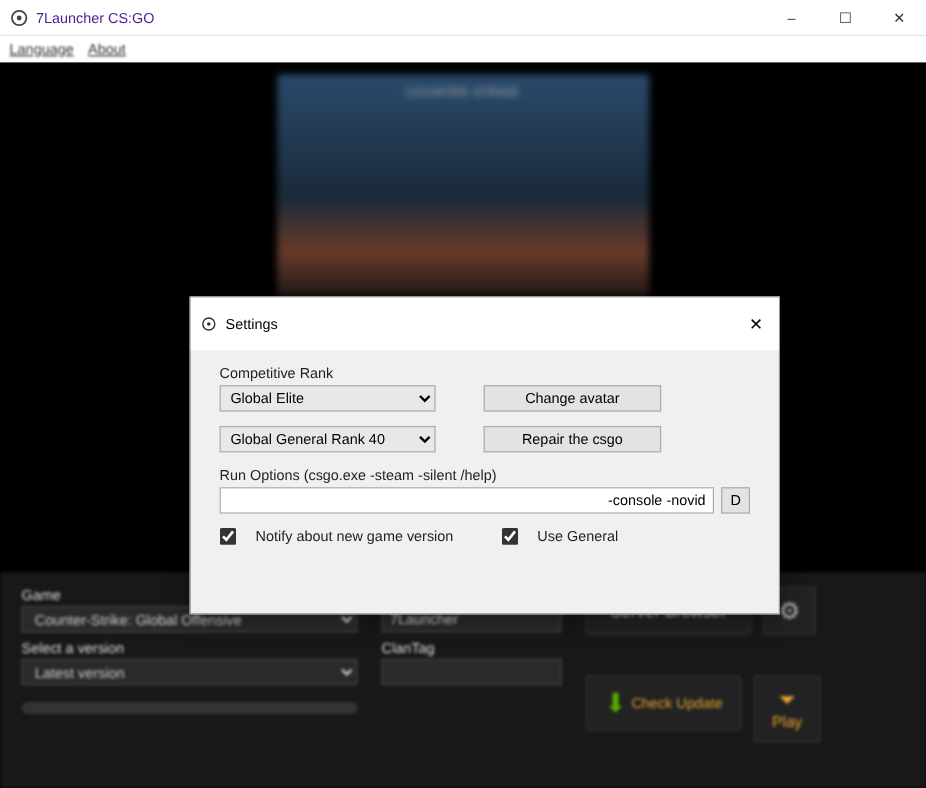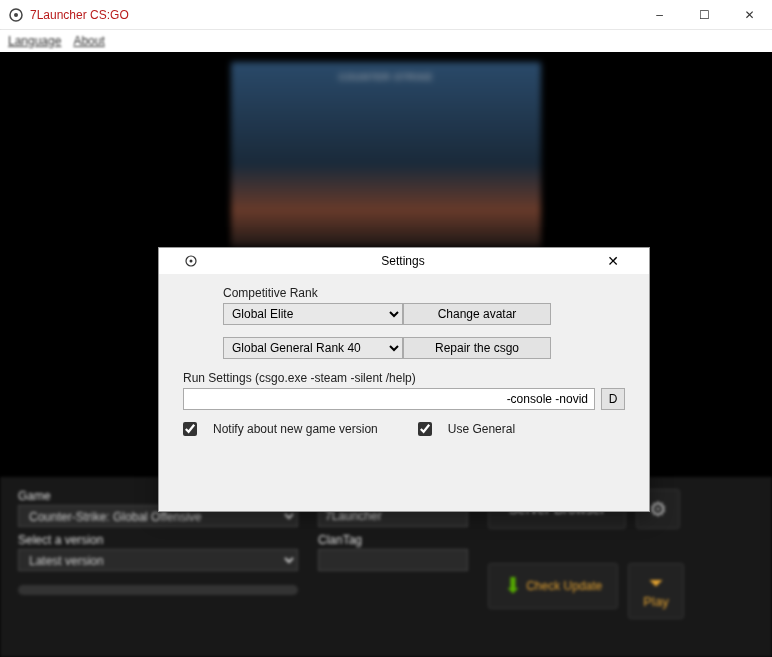--- a/index.html
+++ b/index.html
@@ -1,21 +1,21 @@
 <!DOCTYPE html>
 <html><head>
 <meta charset="utf-8">
 <style>
 * { box-sizing: border-box; margin: 0; padding: 0; font-family: "Segoe UI", Tahoma, sans-serif; }
 body { width: 772px; height: 657px; overflow: hidden; background: #fff; }
 
 
 .titlebar { height: 30px; background: #fff; display: flex; align-items: center; padding: 0 0 0 8px; border-bottom: 1px solid #ddd; filter: blur(0.5px); }
 .titlebar .app-icon { width: 16px; height: 16px; margin-right: 6px; }
-.titlebar .title { font-size: 12px; color: #b91c1c; flex: 1; }
+.titlebar .title { font-size: 12px; color: #4c1d95; flex: 1; }
 .titlebar .win-btn { width: 45px; height: 30px; display: flex; align-items: center; justify-content: center; font-size: 12px; color: #333; }
 .menubar { height: 22px; background: #fff; display: flex; align-items: center; padding: 0 8px; gap: 12px; font-size: 12px; color: #333; text-decoration: underline; filter: blur(1px); }
 
 .content { position: relative; width: 100%; height: 605px; background: #000; }
 
 
 .gameart { position: absolute; left: 50%; top: 10px; transform: translateX(-50%); width: 310px; height: 185px; background: linear-gradient(180deg,#2a4a6a 0%, #1a2a3a 55%, #673a2a 80%, #221a18 100%); border-radius: 2px; filter: blur(3px); display:flex; align-items:flex-start; justify-content:center; padding-top:10px; color:#ccc; font-size:9px; letter-spacing:1px; }
 
 
 .bottom { position: absolute; left: 0; right: 0; bottom: 0; height: 180px; background: #181818; padding: 12px 18px; filter: blur(1.5px); }
@@ -27,26 +27,26 @@
 .col2 { width: 150px; }
 .bigbtn { background: #222; border: 1px solid #333; color: #bbb; font-size: 14px; display: flex; align-items: center; justify-content: center; border-radius: 3px; }
 .serverbtn { width: 138px; height: 40px; }
 .gearbtn { width: 44px; height: 40px; font-size:20px; }
 .playbtn { width: 56px; height: 56px; color: #e0a030; font-size: 13px; flex-direction:column; }
 .updatebtn { width: 130px; height: 46px; color: #e0a030; font-size: 12px; gap:4px; }
 .progress { width: 280px; height: 10px; background: #333; margin-top: 14px; border-radius: 5px; }
 
 
 .dialog { position: absolute; left: 158px; top: 195px; width: 492px; height: 265px; background: #f0f0f0; border: 1px solid #999; box-shadow: 0 4px 20px rgba(0,0,0,0.4); }
-.dlg-title { height: 26px; display: flex; align-items: center; padding: 0 24px; background: #fff; text-align: center; }
+.dlg-title { height: 44px; display: flex; align-items: center; padding: 0 7px; background: #fff; }
 .dlg-title .icon { width: 16px; height: 16px; margin-right: 6px; display:flex; align-items:center; justify-content:center; }
 .dlg-title .text { font-size: 12px; flex: 1; }
 .dlg-title .close { width: 24px; height: 24px; font-size: 14px; display:flex; align-items:center; justify-content:center; }
 .dlg-body { padding: 12px 24px; font-size: 12px; color: #222; }
-.fld-row { display: flex; align-items: flex-end; margin-bottom: 12px; margin-left: 40px; }
+.fld-row { display: flex; align-items: flex-end; gap: 40px; margin-bottom: 12px; }
 .fld { display: flex; flex-direction: column; }
 .fld label { margin-bottom: 3px; }
 .fld select { width: 180px; height: 22px; font-size: 12px; background:#e8e8e8; border:1px solid #aaa; padding:0 4px; }
 .sidebtn { width: 148px; height: 22px; font-size: 12px; background:#e3e3e3; border:1px solid #aaa; }
 .run-row { margin-top: 4px; }
 .run-row .inrow { display:flex; gap:6px; margin-top:3px; }
 .run-row input[type=text] { flex:1; height:22px; font-size:12px; padding:0 6px; background:#fff; border:1px solid #aaa;text-align:right; }
 .dbtn { width:24px; height:22px; font-size:12px; background:#e3e3e3; border:1px solid #aaa; }
 .chk-row { display:flex; gap:40px; margin-top:12px; align-items:center; }
 .chk { display:flex; align-items:center; gap:16px; }
@@ -133,21 +133,21 @@
         </div>
         <button class="sidebtn">Change avatar</button>
       </div>
       <div class="fld-row">
         <div class="fld">
           <select><option>Global General Rank 40</option></select>
         </div>
         <button class="sidebtn">Repair the csgo</button>
       </div>
       <div class="run-row">
-        <label>Run Settings (csgo.exe -steam -silent /help)</label>
+        <label>Run Options (csgo.exe -steam -silent /help)</label>
         <div class="inrow">
           <input type="text" value="-console -novid" style="">
           <button class="dbtn">D</button>
         </div>
       </div>
       <div class="chk-row">
         <label class="chk">
           <input type="checkbox" checked="" style="">
           <span>Notify about new game version</span>
         </label>

